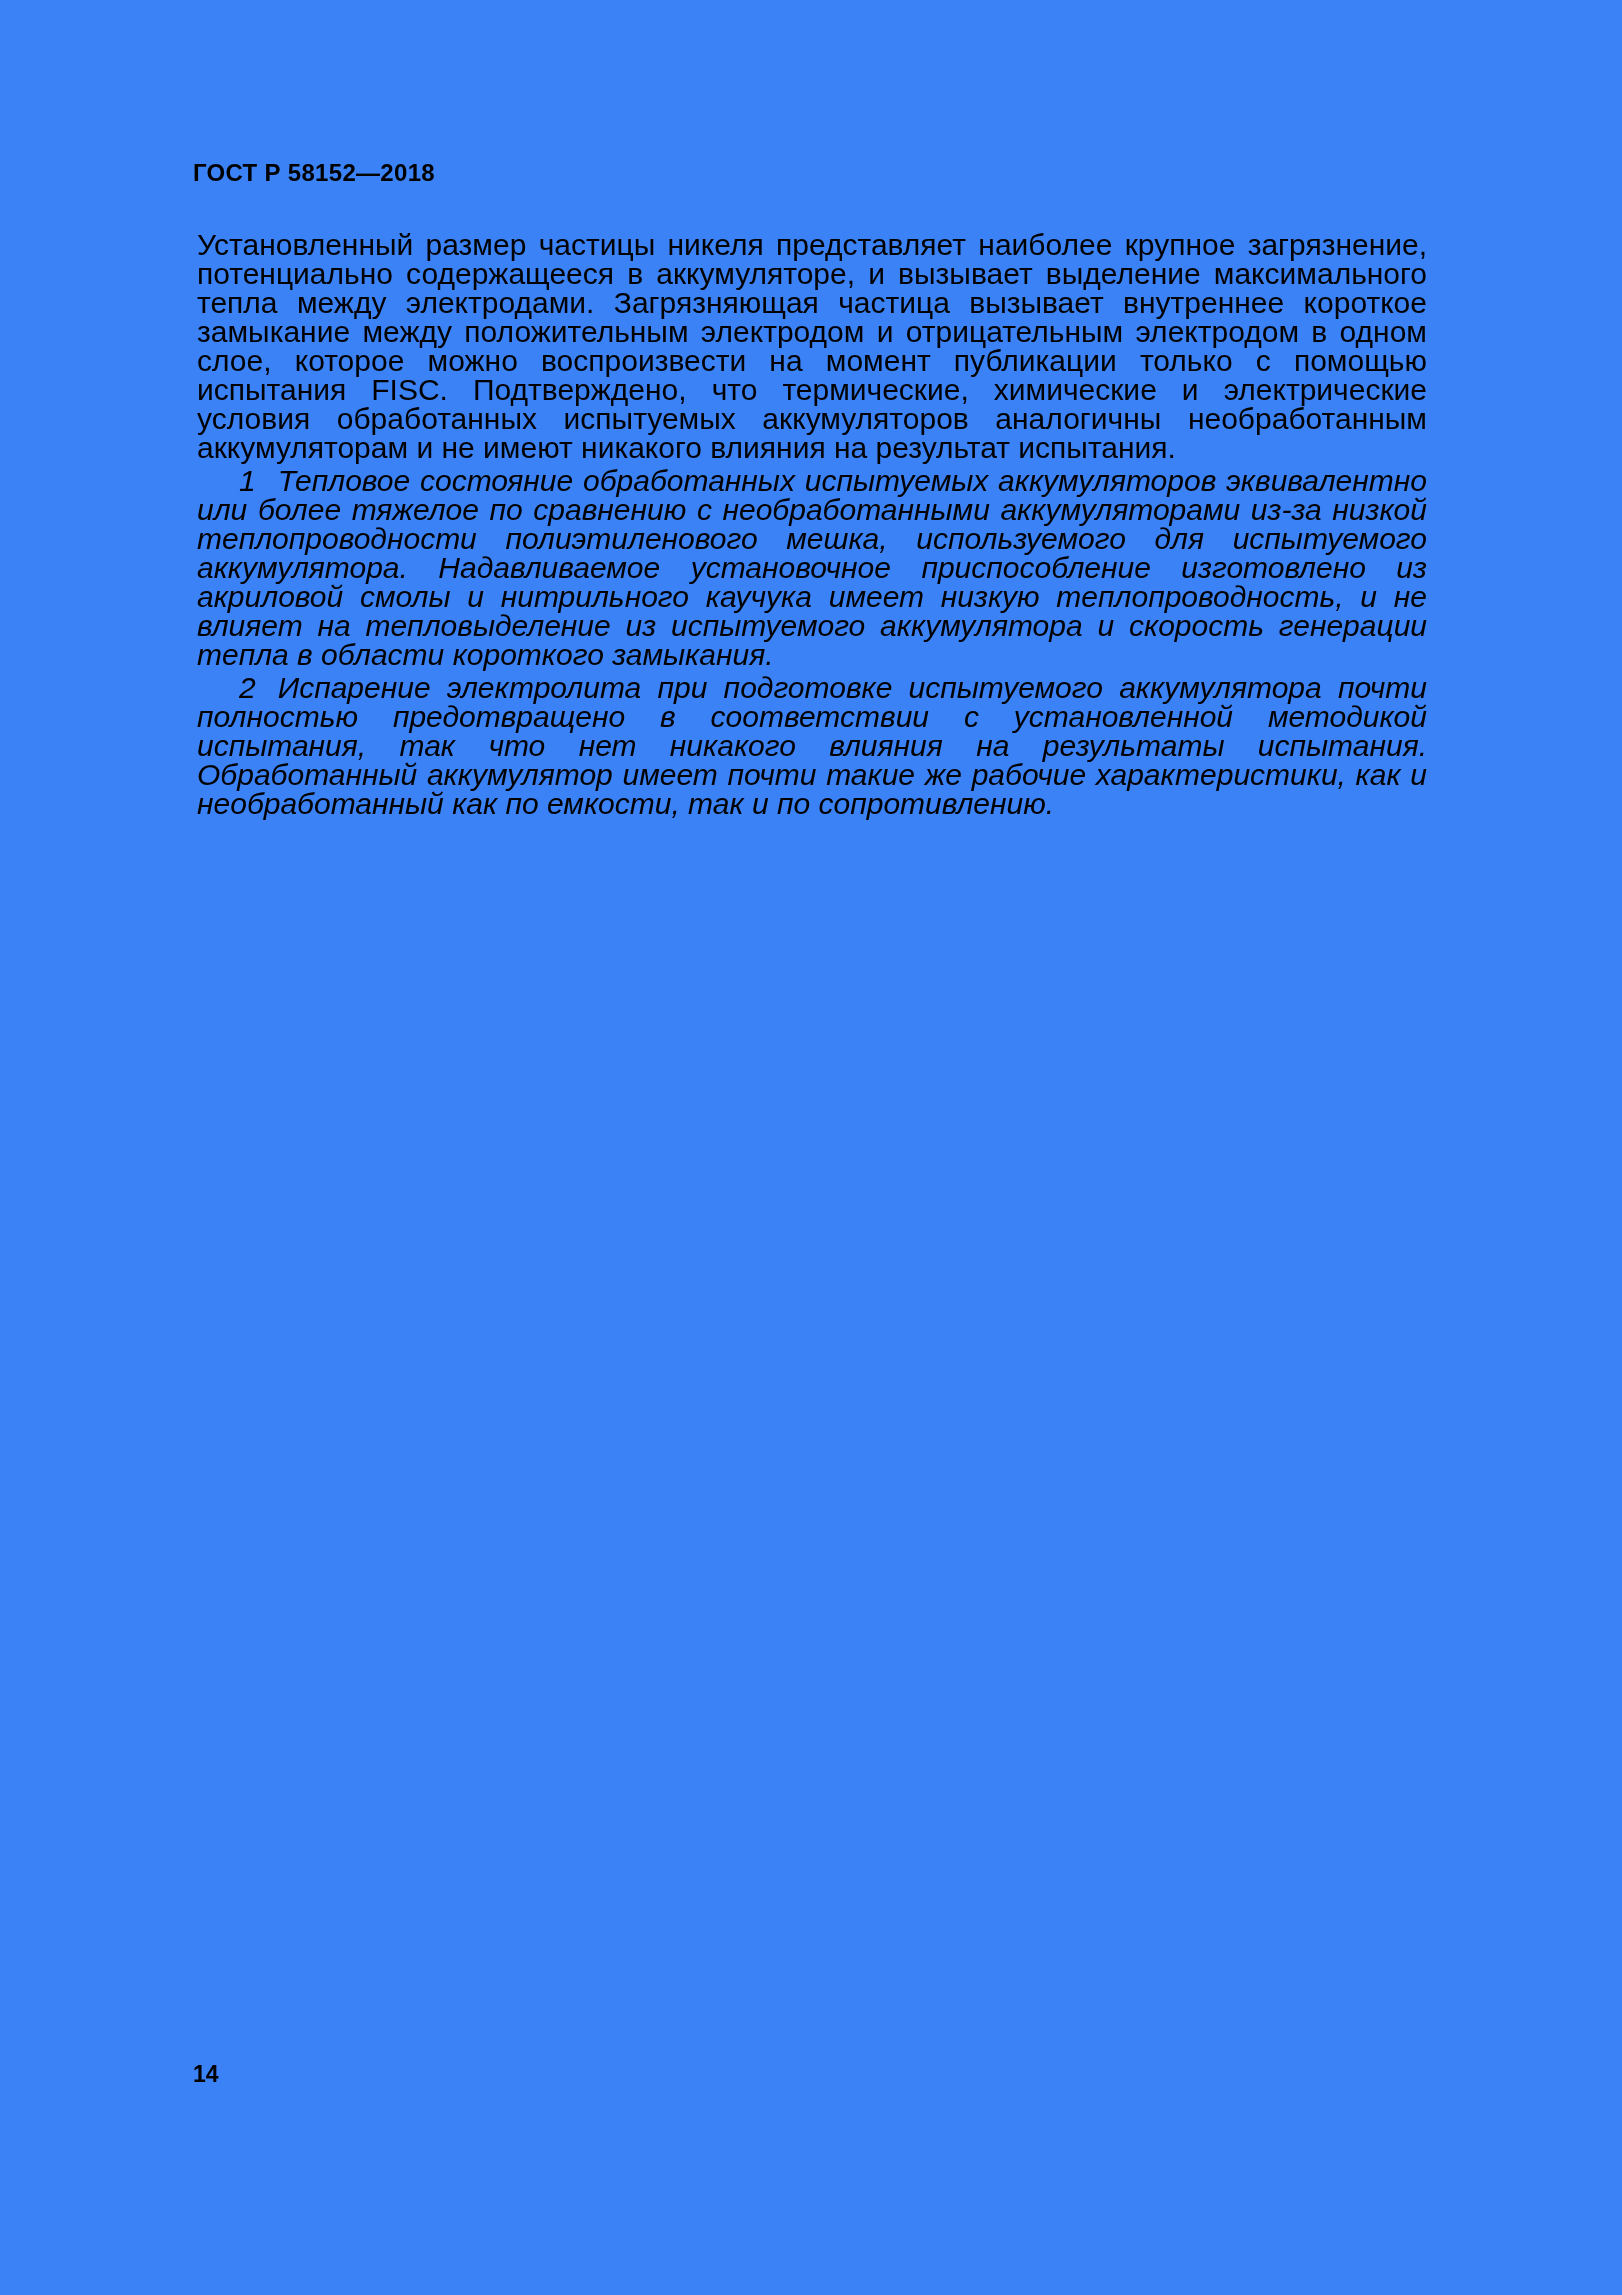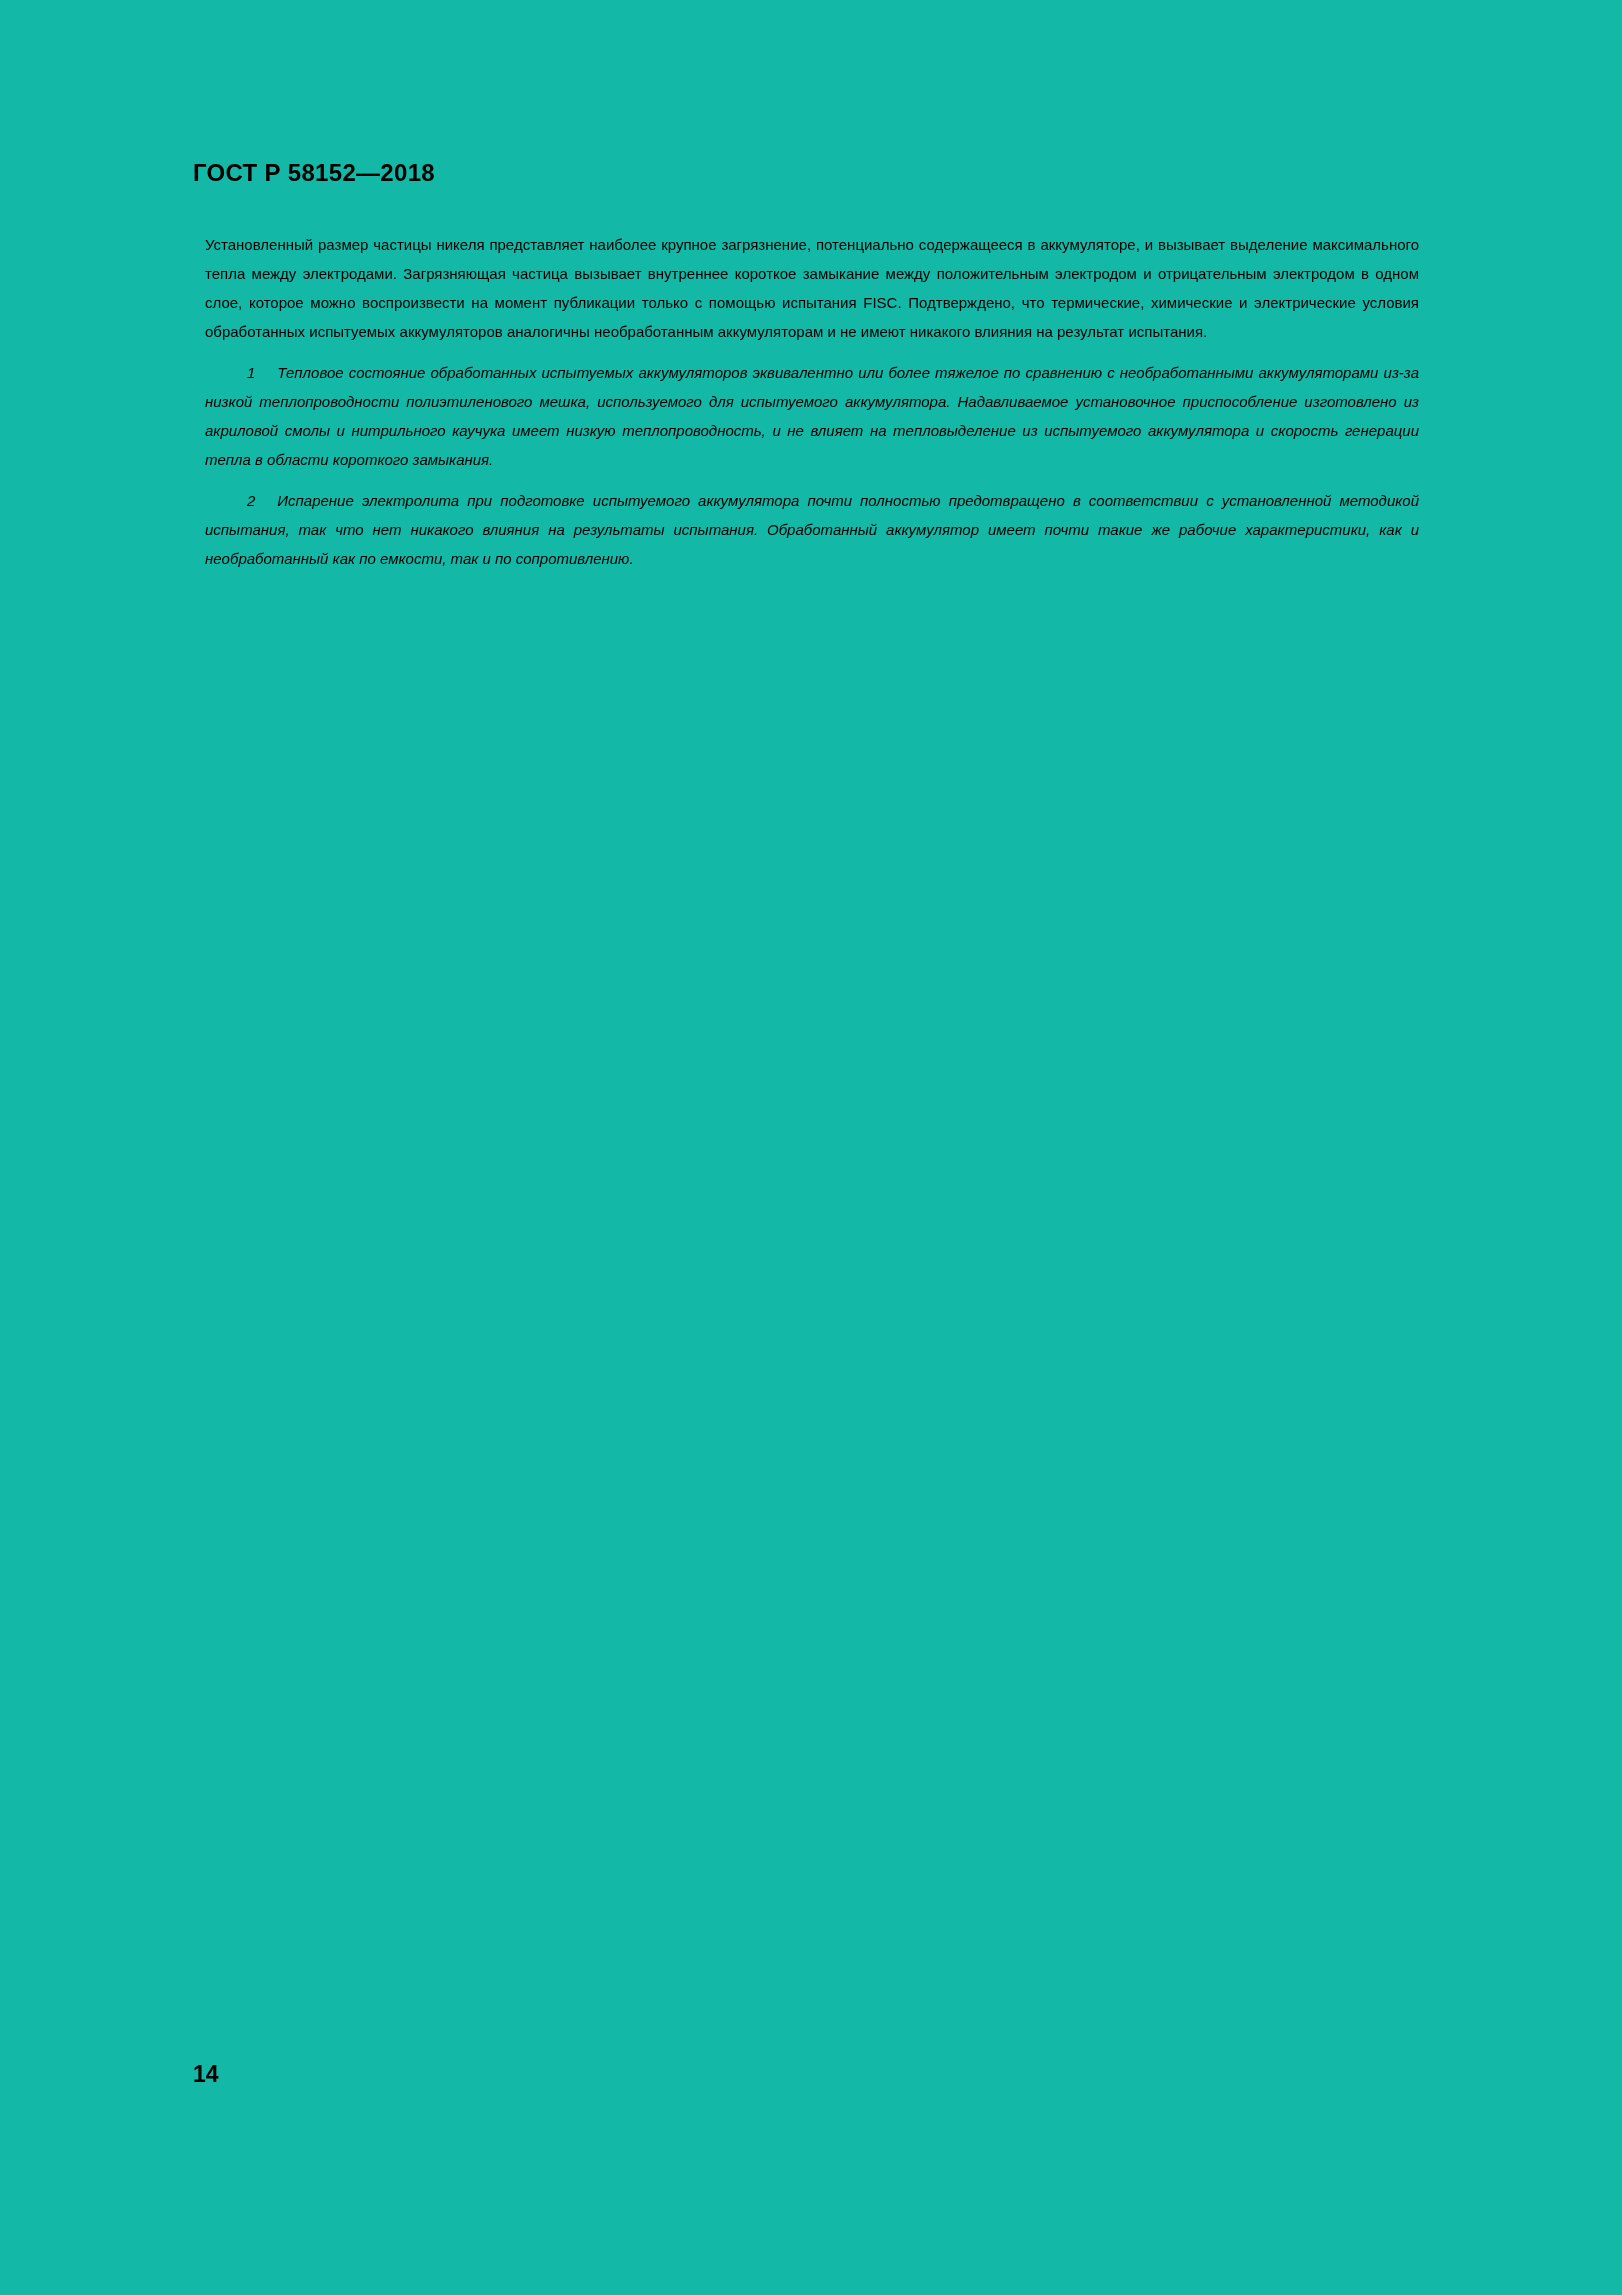--- a/index.html
+++ b/index.html
@@ -11,40 +11,40 @@
     height: 2295px;
     background: #ffffff;
     position: relative;
     font-family: "Liberation Sans", sans-serif;
     color: #000000;
     overflow: hidden;
   }
   .page {
     position: absolute;
     inset: 0;
-    background: #14b8a6;
+    background: #3b82f6;
   }
   .content {
     position: absolute;
     left: 193px;
     top: 158px;
     width: 1238px;
   }
   .doc-code {
     font-size: 24px;
     font-weight: bold;
     line-height: 29px;
     margin: 0 0 43px 0;
     letter-spacing: 0.3px;
   }
   p.body-text {
-    font-size: 15px;
+    font-size: 30px;
     line-height: 29px;
     text-align: justify;
-    margin: 12px;
+    margin: 4px;
   }
   p.notes-heading {
     font-size: 23px;
     line-height: 29px;
     margin: 29px 0 0 0;
     text-indent: 42px;
     white-space: pre;
   }
   p.note {
     text-indent: 42px;

